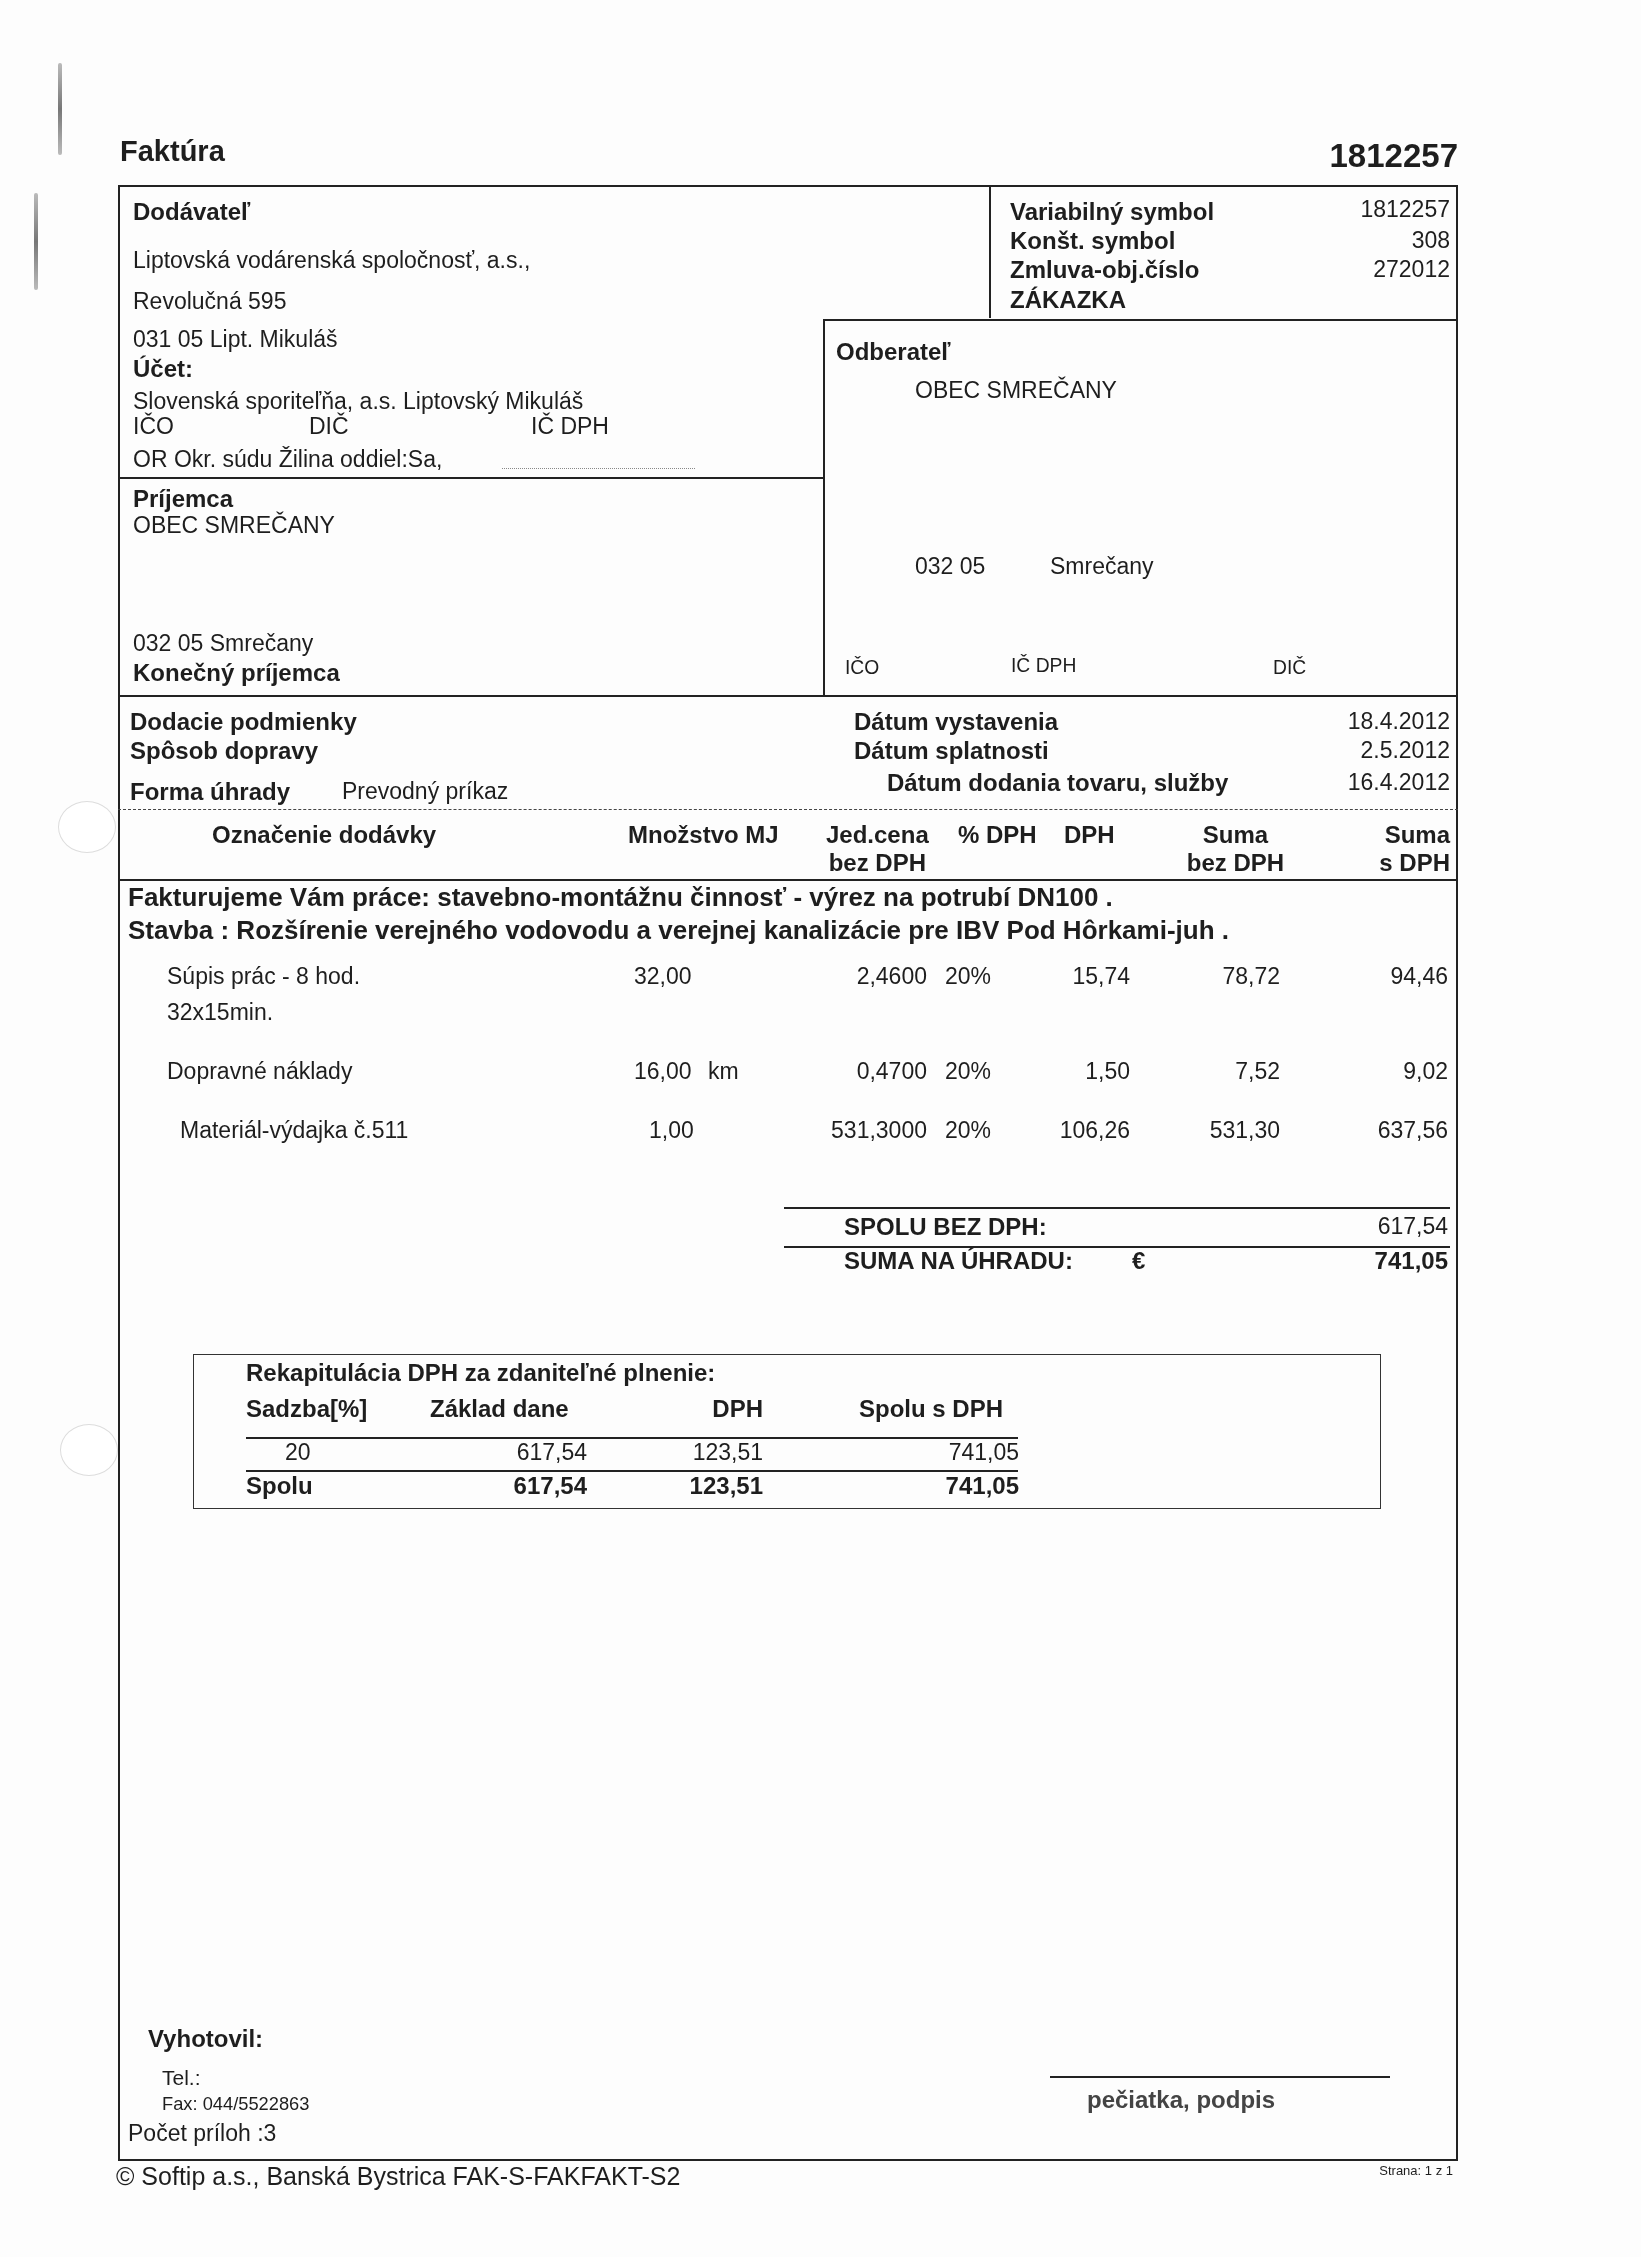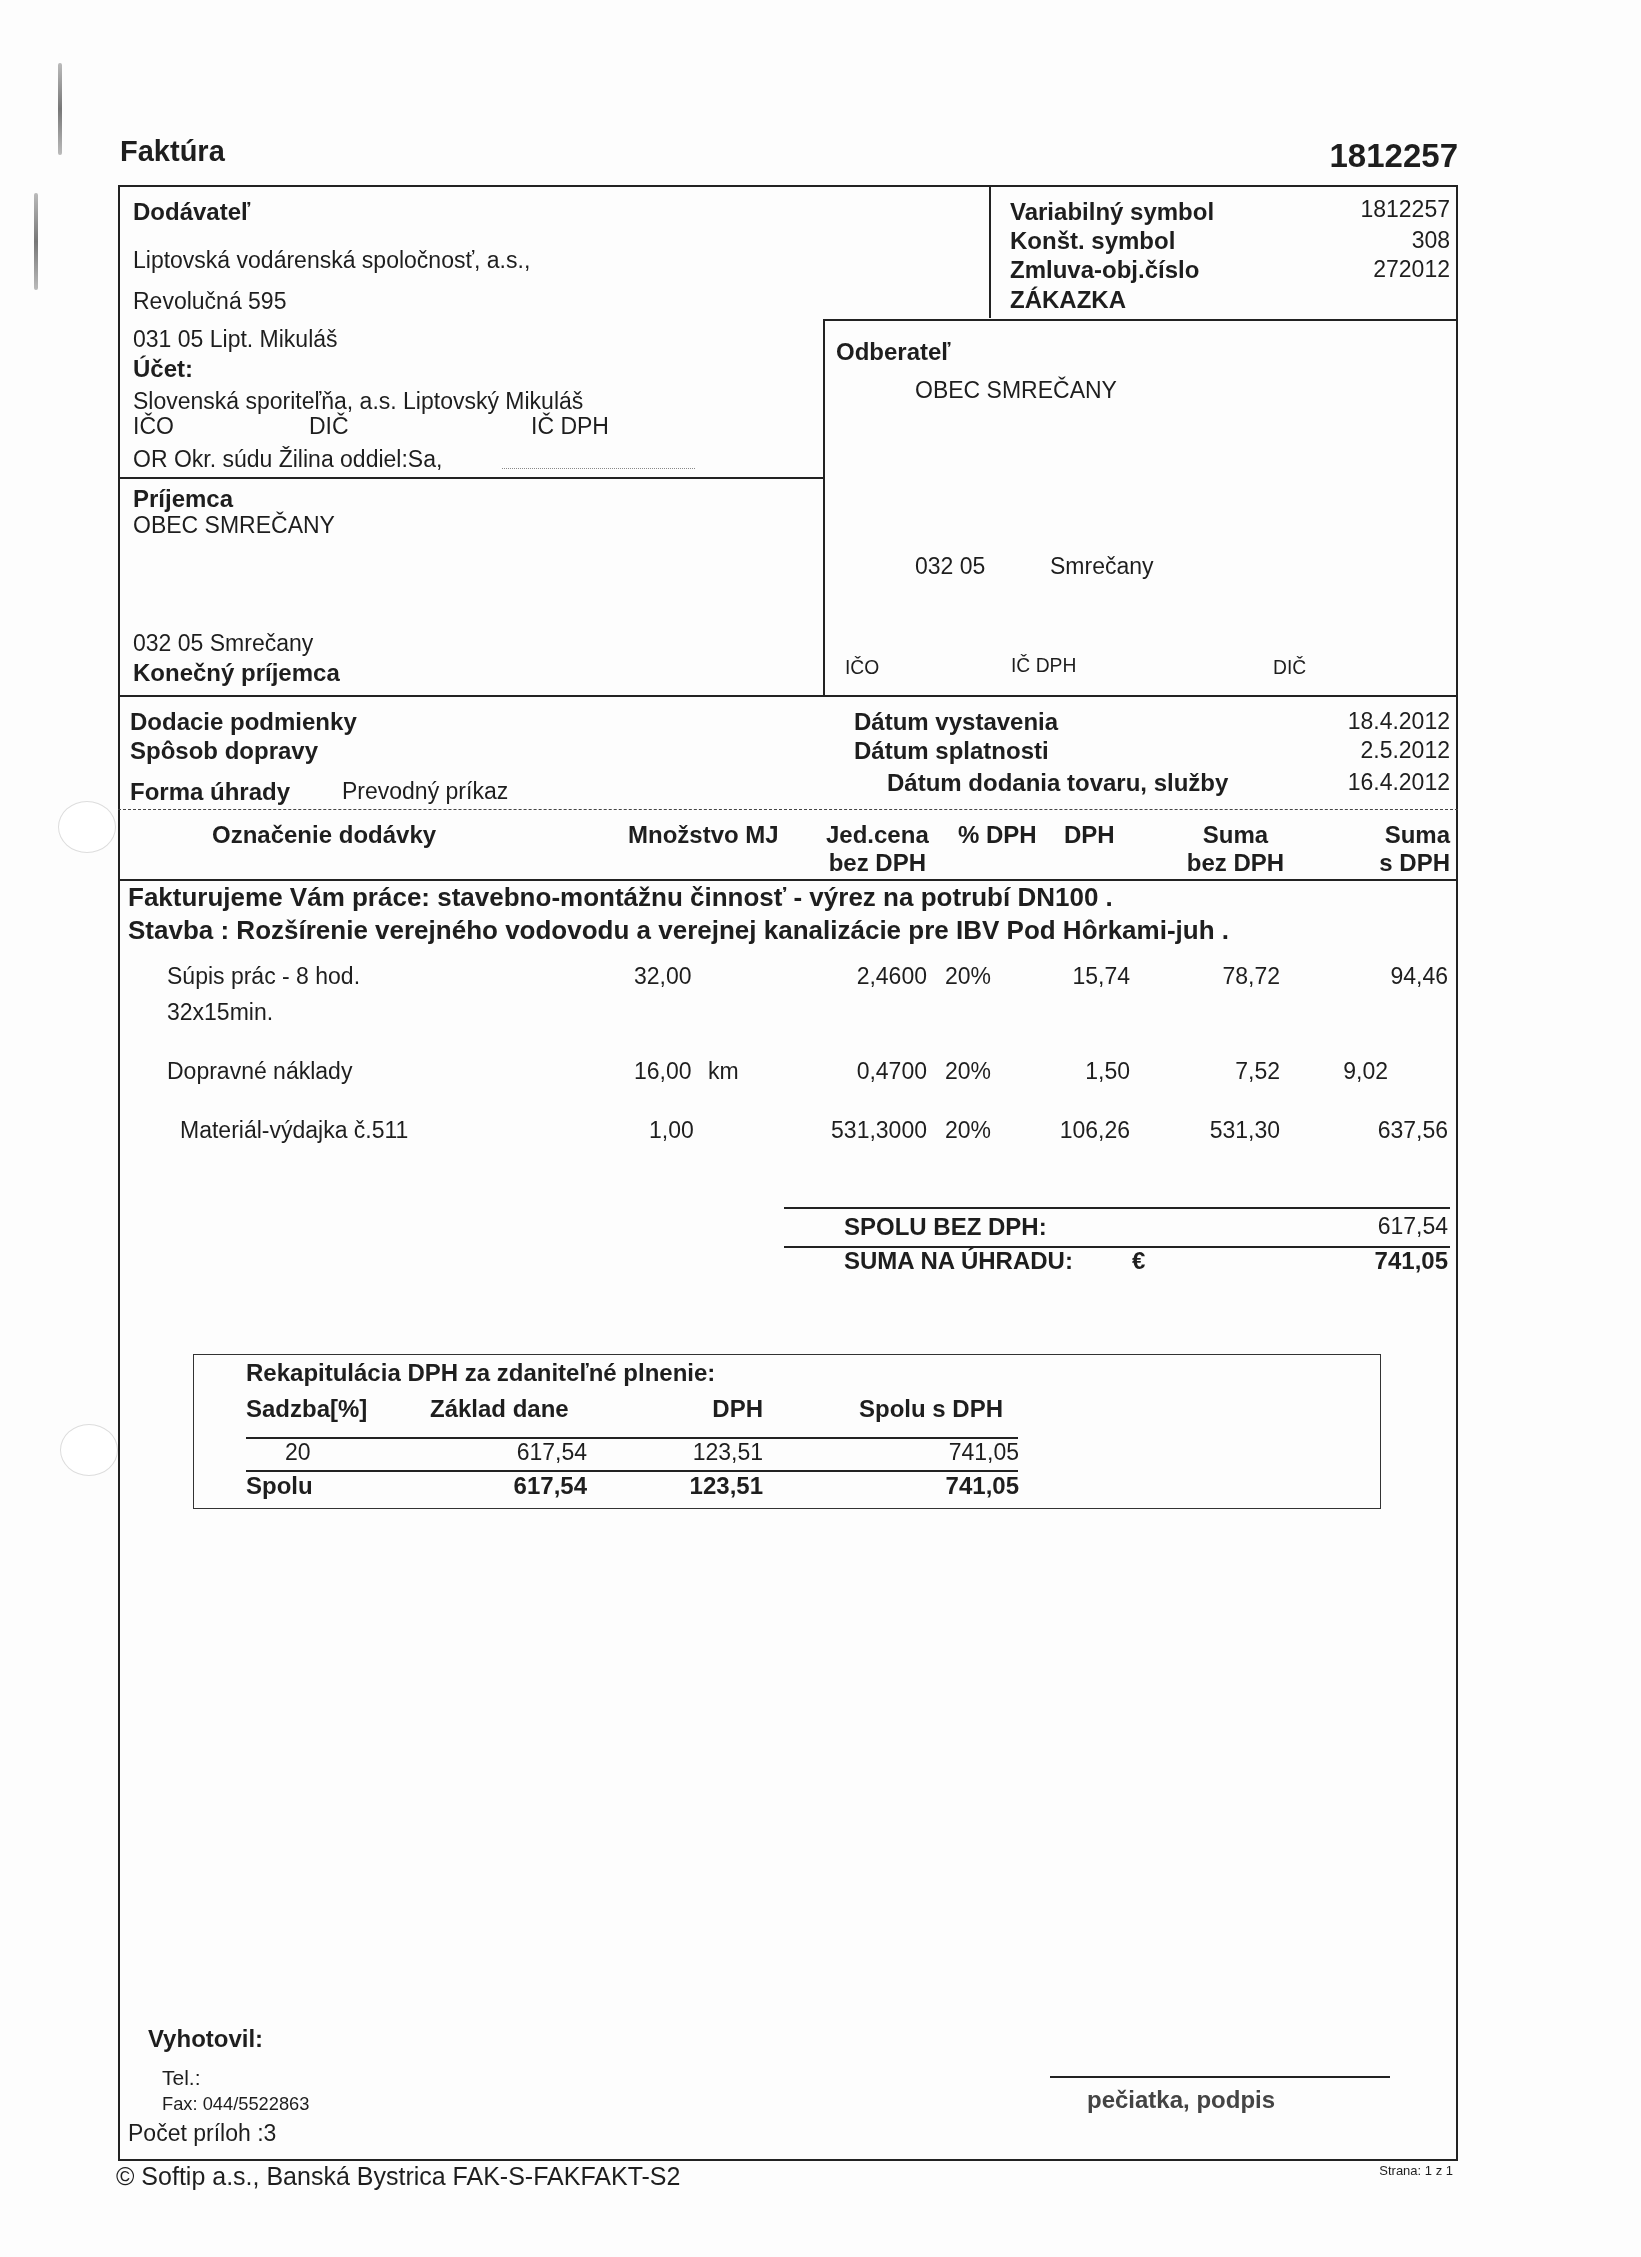--- a/index.html
+++ b/index.html
@@ -126,21 +126,21 @@
   <div class="abs t24 r" style="left:1332px;top:963px;width:116px;">94,46</div>
 </div>
 <div>
   <div class="abs t24" style="left:167px;top:1058px;">Dopravné náklady</div>
   <div class="abs t24" style="left:634px;top:1058px;">16,00</div>
   <div class="abs t24" style="left:708px;top:1058px;">km</div>
   <div class="abs t24 r" style="left:792px;top:1058px;width:135px;">0,4700</div>
   <div class="abs t24" style="left:945px;top:1058px;">20%</div>
   <div class="abs t24 r" style="left:1033px;top:1058px;width:97px;">1,50</div>
   <div class="abs t24 r" style="left:1159px;top:1058px;width:121px;">7,52</div>
-  <div class="abs t24 r" style="left:1272px;top:1058px;width:116px;">9,02</div>
+  <div class="abs t24 r" style="left:1332px;top:1058px;width:116px;">9,02</div>
 </div>
 <div>
   <div class="abs t24" style="left:180px;top:1117px;">Materiál-výdajka č.511</div>
   <div class="abs t24" style="left:649px;top:1117px;">1,00</div>
   <div class="abs t24 r" style="left:792px;top:1117px;width:135px;">531,3000</div>
   <div class="abs t24" style="left:945px;top:1117px;">20%</div>
   <div class="abs t24 r" style="left:1033px;top:1117px;width:97px;">106,26</div>
   <div class="abs t24 r" style="left:1159px;top:1117px;width:121px;">531,30</div>
   <div class="abs t24 r" style="left:1332px;top:1117px;width:116px;">637,56</div>
 </div>

